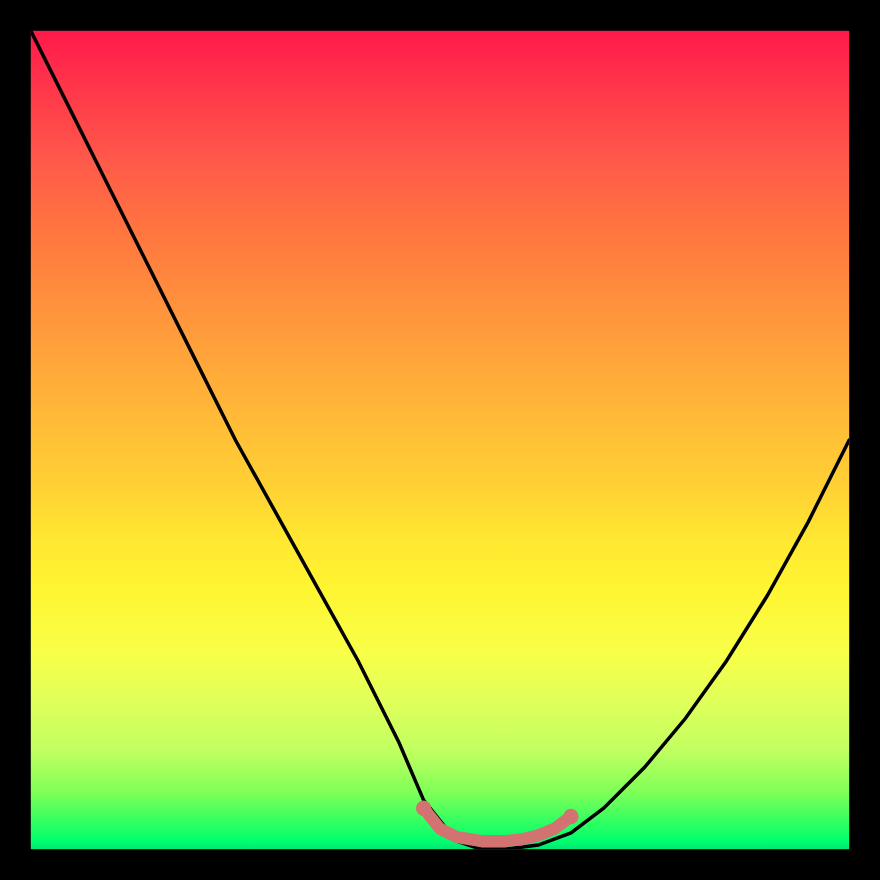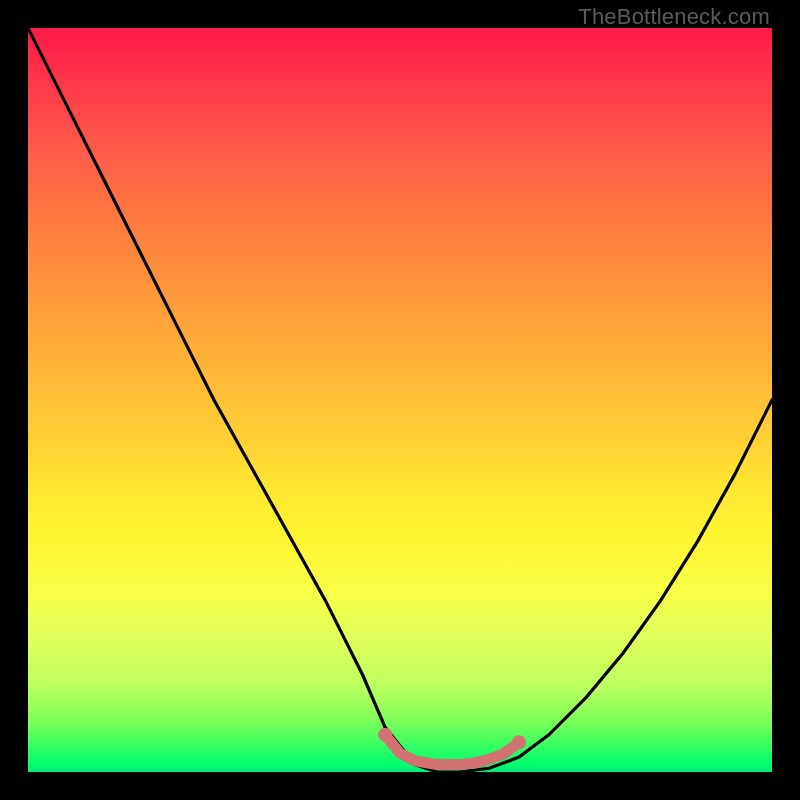--- a/index.html
+++ b/index.html
@@ -63,14 +63,13 @@
       <g>
         <path id="main-curve" fill="none" stroke="#000000" stroke-width="3.2" stroke-linecap="round" d="M0.00 0.00 L37.20 74.40 L74.40 148.80 L111.60 223.20 L148.80 297.60 L186.00 372.00 L223.20 438.96 L260.40 505.92 L297.60 572.88 L334.80 647.28 L357.12 699.36 L386.88 736.56 L409.20 744.00 L431.52 744.00 L461.28 740.28 L491.04 729.12 L520.80 706.80 L558.00 669.60 L595.20 624.96 L632.40 572.88 L669.60 513.36 L706.80 446.40 L744.00 372.00"></path>
         <path id="optimal-curve" fill="none" stroke="#d27372" stroke-width="11" stroke-linecap="round" stroke-linejoin="round" d="M357.12 706.80 L372.00 725.40 L386.88 732.84 L409.20 736.56 L431.52 736.56 L446.40 735.07 L461.28 731.35 L476.16 725.40 L491.04 714.24"></path>
         <g id="optimal-dots">
             <circle cx="357.12" cy="706.80" r="7" fill="#d27372"></circle>
             <circle cx="491.04" cy="714.24" r="7" fill="#d27372"></circle>
           </g>
       </g>
     </svg>
   </div>
-  <div class="watermark">TheBottleneck.com</div>
 </div>
 
 </body></html>

